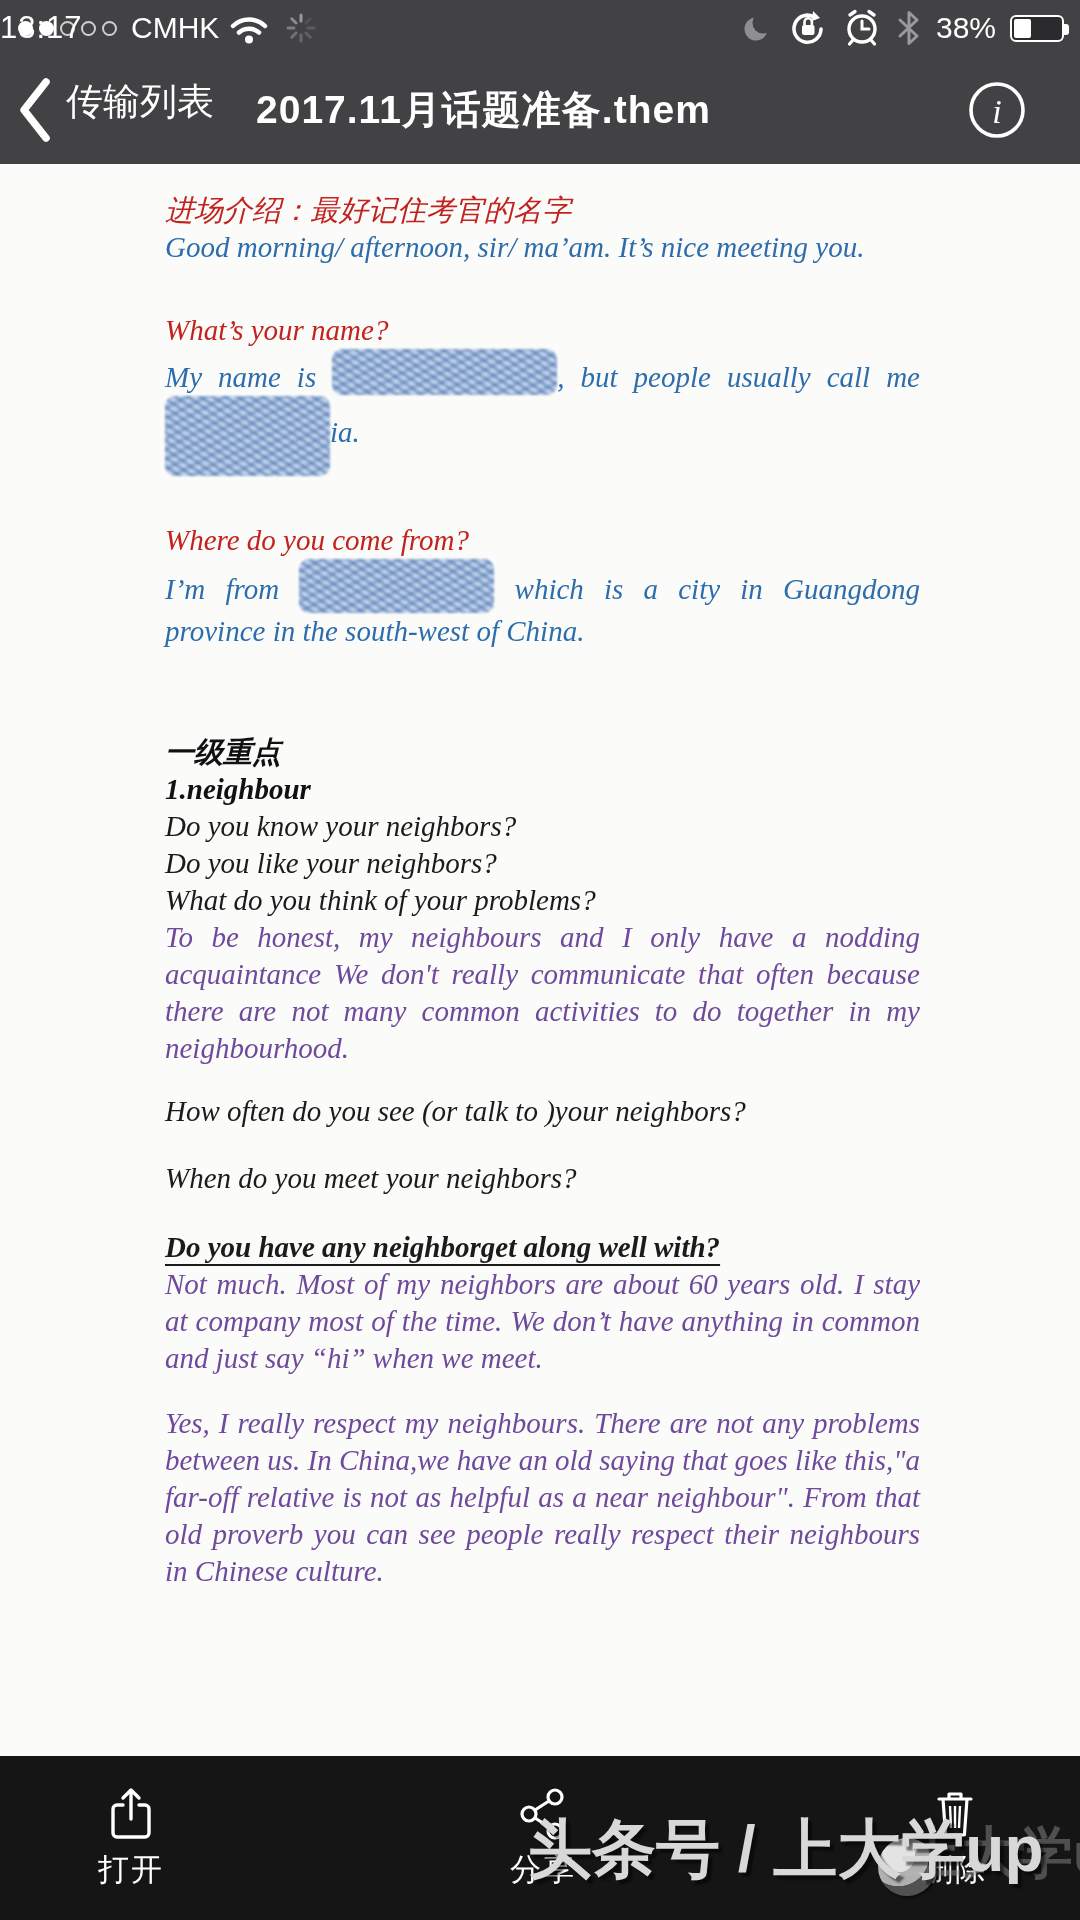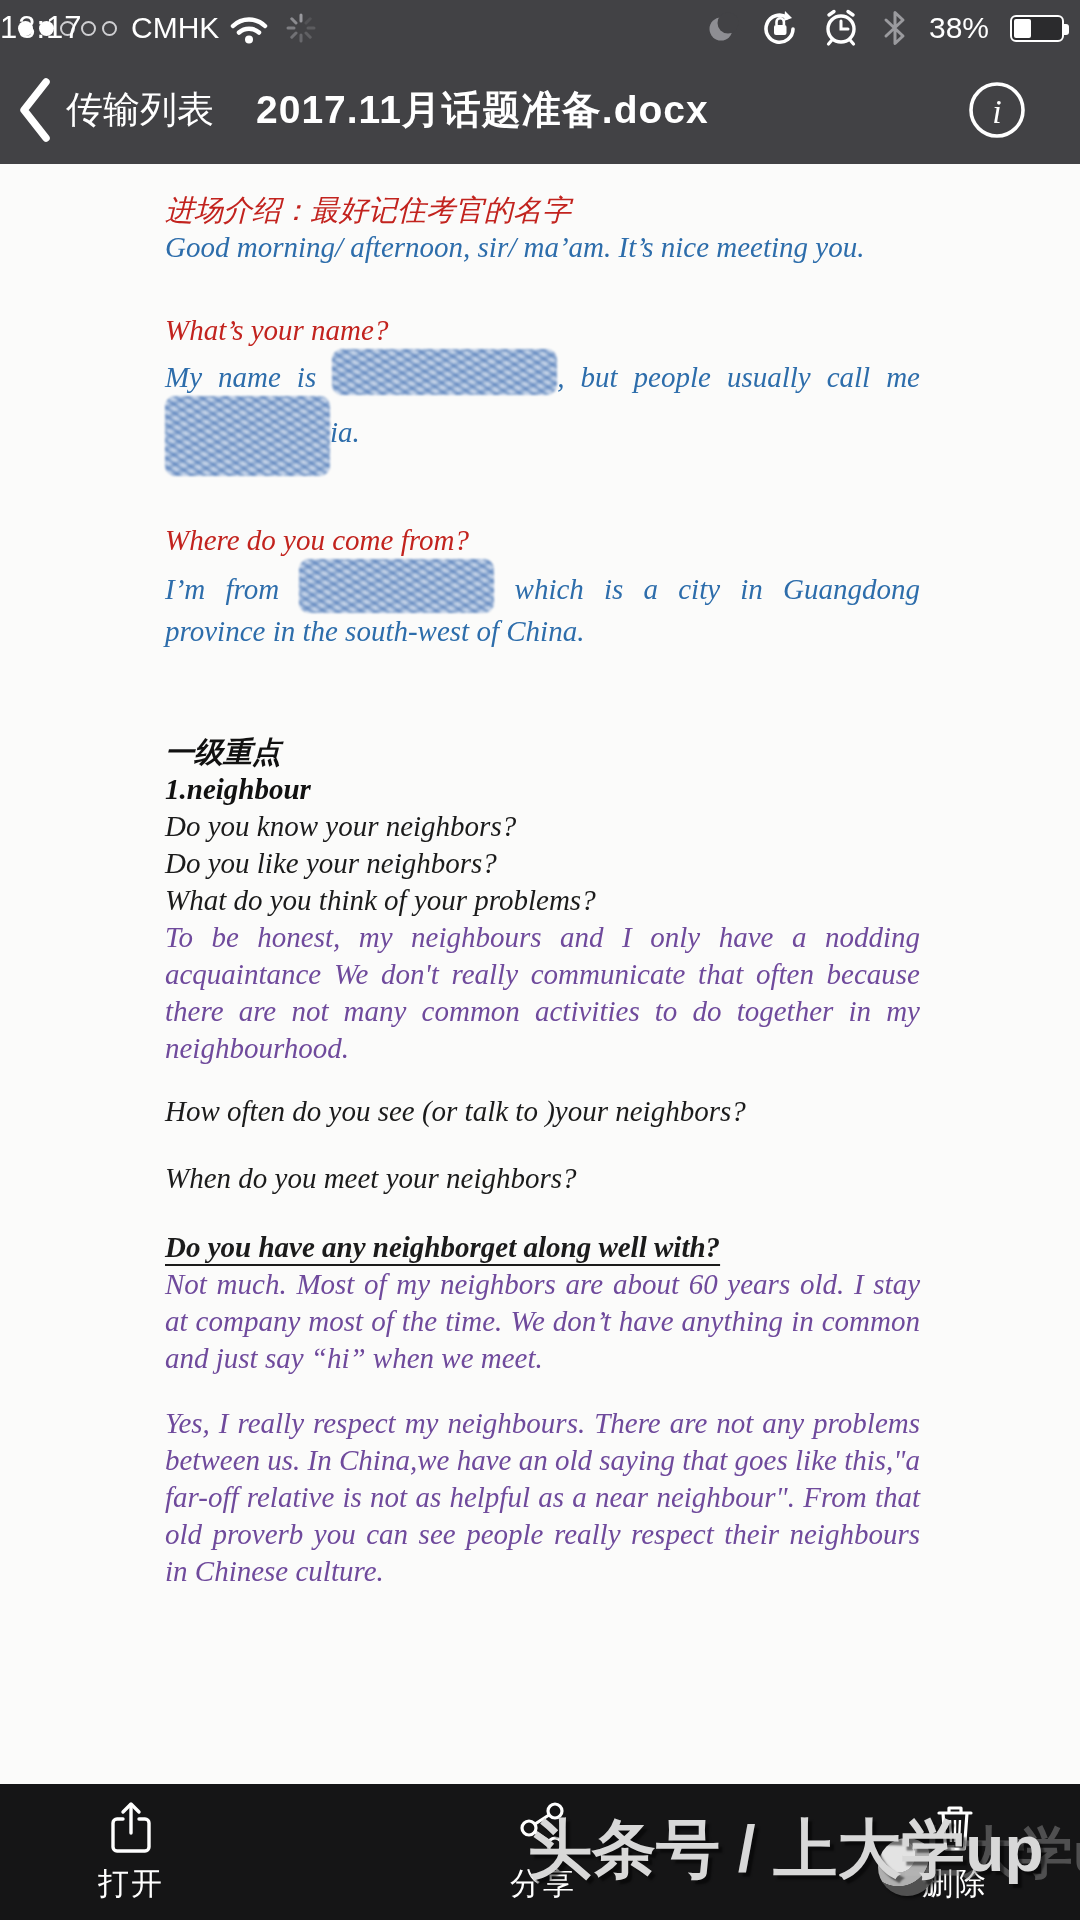--- a/index.html
+++ b/index.html
@@ -13,30 +13,30 @@
     position:absolute;top:0;left:0;width:1080px;height:56px;
     background:var(--bar-bg);color:#fff;display:flex;align-items:center;
     font-size:30px;z-index:40;
   }
   .sb-left{display:flex;align-items:center;gap:10px;padding-left:18px;}
   .sig-dots{display:flex;gap:6px;align-items:center;margin-right:4px;}
   .sig-dot{width:15px;height:15px;border-radius:50%;}
   .sig-dot.filled{background:#fff;}
   .sig-dot.empty{border:2px solid #cfcfd2;box-sizing:border-box;}
   .sb-center{position:absolute;left:0;right:0;text-align:left;font-size:31px;letter-spacing:1px;}
-  .sb-right{margin-left:auto;display:flex;align-items:center;gap:21px;padding-right:16px;}
+  .sb-right{margin-left:auto;display:flex;align-items:center;gap:14px;padding-right:16px;}
   .batt{width:54px;height:27px;border:2px solid #fff;border-radius:6px;position:relative;box-sizing:border-box;background:#2b2b2d;}
   .batt-fill{position:absolute;left:2px;top:2px;bottom:2px;background:#fff;border-radius:2px;}
   .batt-nub{position:absolute;right:-7px;top:7px;width:5px;height:11px;background:#fff;border-radius:0 3px 3px 0;}
   
   .nav-bar{
     position:absolute;top:56px;left:0;width:1080px;height:108px;
     background:var(--bar-bg);color:#fff;display:flex;align-items:center;z-index:40;
   }
-  .back-group{display:flex;align-items:center;gap:14px;padding-left:16px;cursor:pointer;}
+  .back-group{display:flex;gap:14px;padding-left:16px;cursor:pointer;}
   .back-label{font-size:37px;}
   .nav-title{font-size:39px;font-weight:700;margin-left:42px;letter-spacing:1px;}
   .info-btn{margin-left:auto;margin-right:52px;cursor:pointer;display:flex;}
   
   .doc{
     position:absolute;top:164px;left:0;width:1080px;height:1756px;
     background:var(--doc-bg);overflow:hidden;z-index:10;
     padding:0;box-sizing:border-box;
   }
   .doc-inner{
@@ -57,21 +57,21 @@
   .scribble{
     display:inline-block;border-radius:10px;
     background:
       repeating-linear-gradient(34deg, rgba(61,108,176,.50) 0 3px, rgba(142,172,214,.18) 3px 7px),
       repeating-linear-gradient(-28deg, rgba(61,108,176,.40) 0 4px, rgba(180,200,230,.15) 4px 9px),
       linear-gradient(rgba(122,156,205,.32), rgba(122,156,205,.32));
     filter:blur(1px);
   }
   
   .toolbar{
-    position:absolute;bottom:0;left:0;width:1080px;height:136px;
+    position:absolute;bottom:0;left:0;width:1080px;height:164px;
     background:var(--toolbar-bg);z-index:20;display:flex;align-items:center;
     justify-content:space-between;padding:0 92px 0 98px;box-sizing:border-box;
   }
   .tb-item{display:flex;flex-direction:column;align-items:center;gap:6px;color:#fff;cursor:pointer;}
   .tb-label{font-size:31px;letter-spacing:2px;}
   
   .watermark{position:absolute;top:1806px;left:528px;z-index:30;pointer-events:none;white-space:nowrap;}
   .wm-main{
     font-size:64px;font-weight:700;color:var(--wm-color);
     font-family:"Liberation Sans",sans-serif;
@@ -162,21 +162,21 @@
 
 <div class="nav-bar">
   <div class="back-group">
     <span style="display:flex;">
       <svg width="36" height="66" viewBox="0 0 36 66">
         <path d="M30 5 L8 33 L30 61" stroke="#fff" stroke-width="7.5" fill="none" stroke-linecap="round" stroke-linejoin="round"></path>
       </svg>
     </span>
     <span class="back-label">传输列表</span>
   </div>
-  <div class="nav-title">2017.11月话题准备.docx</div>
+  <div class="nav-title">2017.11月话题准备.them</div>
   <div class="info-btn">
     <svg width="62" height="62" viewBox="0 0 62 62">
       <circle cx="31" cy="31" r="26" stroke="#fff" stroke-width="3.6" fill="none"></circle>
       <text x="31" y="44" text-anchor="middle" fill="#fff" font-size="34" font-family="Liberation Serif, serif" font-style="italic">i</text>
     </svg>
   </div>
 </div>
 
 <div class="doc">
   <div class="doc-inner">

